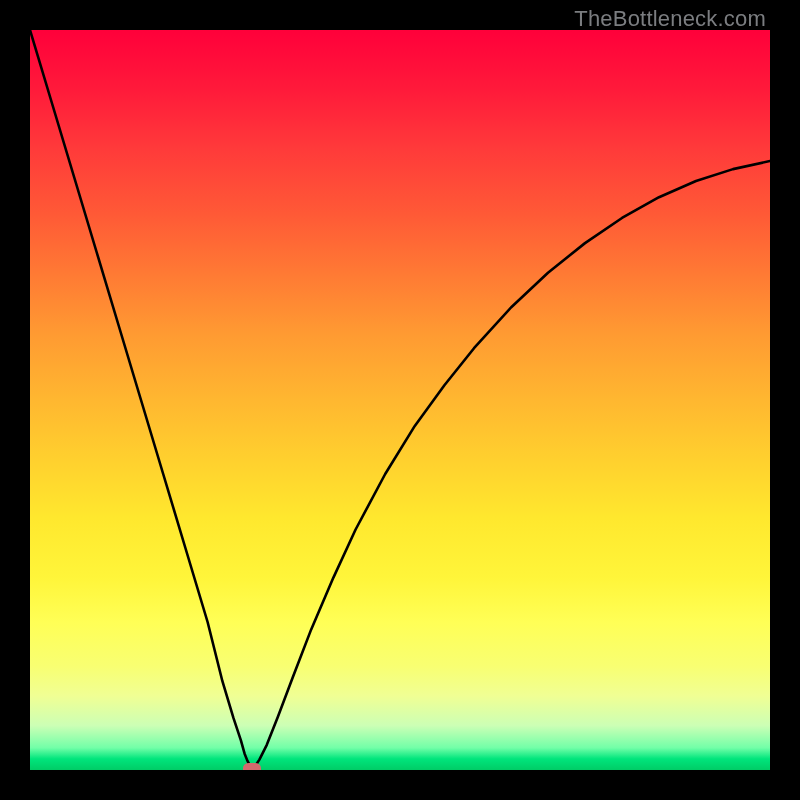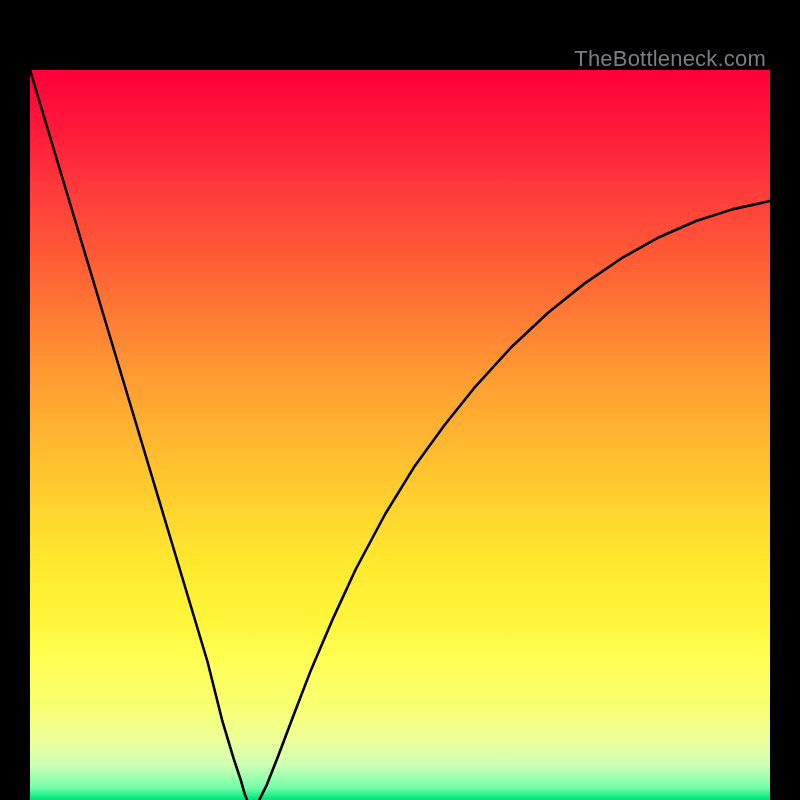--- a/index.html
+++ b/index.html
@@ -8,21 +8,20 @@
     width: 800px;
     height: 800px;
     overflow: hidden;
     font-family: Arial, Helvetica, sans-serif;
     background: #000000;
   }
   .frame {
     position: absolute;
     inset: 0;
     background: #000000;
-    margin-top: 40px;
   }
   .plot {
     position: absolute;
     left: 30px;
     top: 30px;
     width: 740px;
     height: 740px;
     overflow: hidden;
   }
   .gradient-fill {

